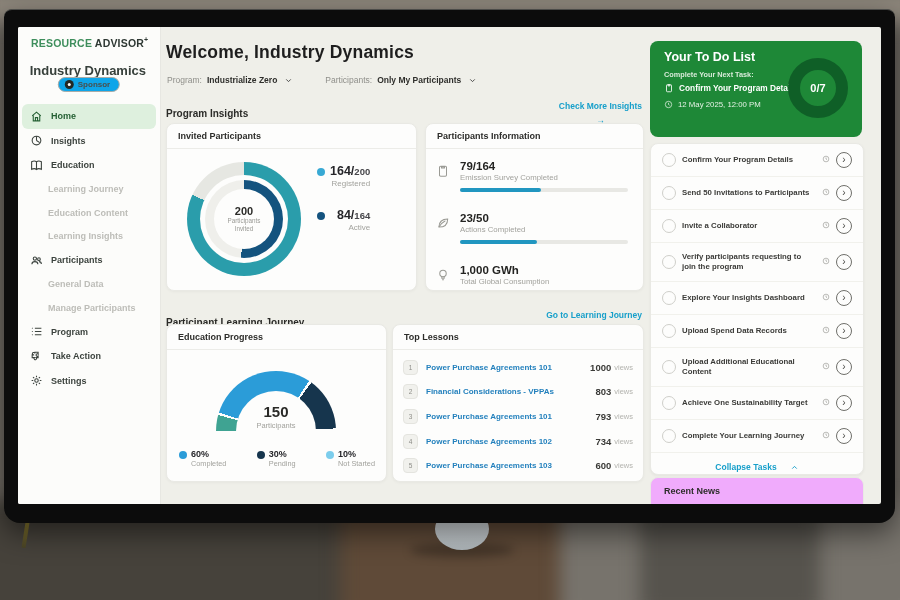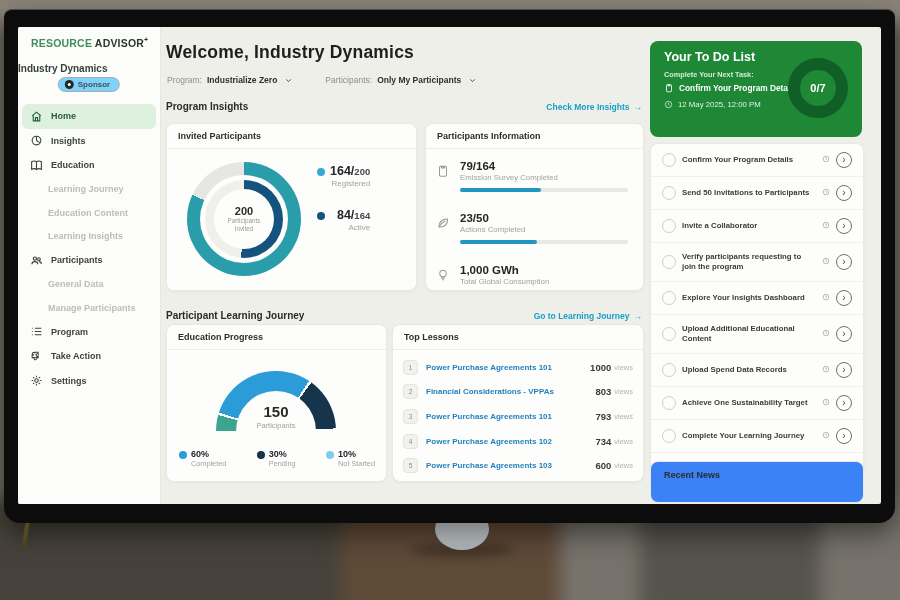--- a/index.html
+++ b/index.html
@@ -20,44 +20,44 @@
            border-top:1px solid #4c4c49;}
   .screen{position:absolute;left:18px;top:27px;width:863px;height:477px;background:#efefe9;
           z-index:4;overflow:hidden;border-radius:2px;font-size:9px;color:#333;}
   
   .sidebar{position:absolute;left:0;top:0;width:142px;height:477px;background:#fcfcfa;
            border-right:1px solid #e7e7e2;}
   .logo{position:absolute;left:13px;top:9px;font-size:10.5px;font-weight:bold;letter-spacing:.2px;white-space:nowrap;}
   .logo .g{color:#3e8e5c;} .logo .d{color:#2e3833;} .logo sup{font-size:7px;}
   .side-hr{position:absolute;left:0;width:142px;border-top:1px solid #ececе7;border-top:1px solid #ececе7;}
   .hr1{top:29px;} .hr2{top:72px;}
-  .org{position:absolute;left:0;top:36px;width:128px;text-align:left;font-weight:bold;
-       font-size:10px;color:#37403b;}
+  .org{position:absolute;left:0;top:36px;width:128px;text-align:right;font-weight:bold;
+       font-size:13px;color:#37403b;}
   .badge{position:absolute;left:50%;top:50px;transform:translateX(-50%);display:flex;align-items:center;
-         gap:4px;border:1px solid #a9aca8;border-radius:9px;padding:2px 9px 2px 6px;background:#7dd3fc;
+         gap:4px;border:1px solid #a9aca8;border-radius:9px;padding:2px 9px 2px 6px;background:#0ea5e9;
          font-size:8px;color:#4b4f4c;font-weight:bold;}
   .badge .dot{width:9px;height:9px;border-radius:50%;background:#23282465;background:#232824;position:relative;}
   .badge .dot::after{content:"";position:absolute;left:3px;top:3px;width:3px;height:3px;border-radius:50%;background:#fff;}
   .nav{position:absolute;left:4px;top:77px;width:134px;}
   .nav-item{display:flex;align-items:center;gap:8px;height:24.5px;padding:0 8px;border-radius:6px;
             font-size:9px;font-weight:bold;color:#3c433e;cursor:pointer;}
   .nav-item svg{flex:0 0 auto;}
   .nav-item.active{background:#def0de;color:#245f33;}
   .nav-item.sub{padding-left:26px;color:#bdbdb8;font-weight:bold;height:23.5px;}
   
   .main-title{position:absolute;left:148px;top:15px;font-size:17.5px;font-weight:bold;color:#1e1e1e;letter-spacing:.2px;}
   .filters{position:absolute;left:149px;top:48px;display:flex;align-items:center;gap:5px;font-size:8.5px;color:#8f8f8a;}
   .filters .val{font-weight:bold;color:#2f2f2c;}
   .filters .spacer{width:22px;}
   .chev-down{display:inline-block;margin-left:2px;}
   .section-head{position:absolute;display:flex;align-items:center;justify-content:space-between;
                 left:148px;width:476px;}
   .sh1{top:74px;} .sh2{top:273px;margin-top:10px;}
   .section-head .st{font-size:10px;font-weight:bold;color:#2b2b28;}
-  .link{font-size:8.5px;font-weight:bold;color:#179fca;display:flex;align-items:center;gap:4px;cursor:pointer;}
+  .link{font-size:8.5px;font-weight:bold;color:#179fca;display:flex;align-items:center;gap:4px;cursor:pointer;flex-direction:column;}
   .card{position:absolute;background:#fdfdfc;border:1px solid #e9e9e4;border-radius:8px;
         box-shadow:0 1px 3px rgba(0,0,0,.04);}
   .card-title{position:absolute;left:11px;top:7px;font-size:9px;font-weight:bold;color:#2d2d2a;}
   .card-hr{position:absolute;left:0;top:24px;width:100%;border-top:1px solid #ececе8;border-top:1px solid #ecece8;}
   #cardA{left:148px;top:96px;width:249px;height:166px;}
   #cardB{left:407px;top:96px;width:217px;height:166px;}
   #cardC{left:148px;top:297px;width:219px;height:156px;}
   #cardD{left:374px;top:297px;width:250px;height:156px;}
   
   .donut{position:absolute;left:20px;top:38px;width:114px;height:114px;border-radius:50%;}
@@ -117,22 +117,22 @@
   .trow{display:flex;align-items:center;gap:6px;padding:0 11px;border-bottom:1px solid #f1f1ec;height:32px;}
   .trow.two{height:38px;}
   .cbox{flex:0 0 12px;height:12px;border-radius:50%;border:1.5px solid #cfcfca;cursor:pointer;}
   .tlabel{flex:1;font-size:7.8px;font-weight:bold;color:#3b3b38;line-height:1.3;}
   .tclock{flex:0 0 auto;color:#9a9a94;}
   .chev-btn{flex:0 0 14px;height:14px;border-radius:50%;border:1.3px solid #6f6f6a;color:#4c4c48;
             display:flex;align-items:center;justify-content:center;cursor:pointer;}
   .chev-btn::before{content:"›";font-size:10px;line-height:1;margin-top:-1px;}
   .collapse{height:28px;display:flex;align-items:center;justify-content:center;gap:13px;
             font-size:8.5px;font-weight:bold;color:#179fca;cursor:pointer;}
-  #newsCard{position:absolute;left:632px;top:434px;width:212px;height:40px;border-radius:8px;
-            background:#3b82f6;border:1px solid #e9e9e4;}
+  #newsCard{position:absolute;left:632px;top:450px;width:212px;height:40px;border-radius:8px;
+            background:#f0abfc;border:1px solid #e9e9e4;}
   #newsCard .t{position:absolute;left:13px;top:8px;font-size:9px;font-weight:bold;color:#2d2d2a;}
 </style>
 </head>
 <body>
 
 <div class="bg">
   <div class="blob" style="left:-20px;top:-8px;width:940px;height:30px;background:#8f887d;"></div>
   <div class="blob" style="left:-30px;top:500px;width:400px;height:120px;background:#46423b;"></div>
   <div class="blob" style="left:340px;top:500px;width:240px;height:120px;background:#5f4a38;"></div>
   <div class="blob" style="left:560px;top:500px;width:360px;height:120px;background:#77736c;"></div>
@@ -453,32 +453,32 @@
     </div>
     <div class="trow">
       <span class="cbox"></span>
       <span class="tlabel">Explore Your Insights Dashboard</span>
       <span class="tclock"><svg width="8" height="8" viewBox="0 0 24 24" fill="none" stroke="currentColor" stroke-width="2">
             <circle cx="12" cy="12" r="8.5"></circle>
             <path d="M12 7.5 V12 L15 14"></path>
           </svg></span>
       <span class="chev-btn"></span>
     </div>
+    <div class="trow">
+      <span class="cbox"></span>
+      <span class="tlabel">Upload Spend Data Records</span>
+      <span class="tclock"><svg width="8" height="8" viewBox="0 0 24 24" fill="none" stroke="currentColor" stroke-width="2">
+            <circle cx="12" cy="12" r="8.5"></circle>
+            <path d="M12 7.5 V12 L15 14"></path>
+          </svg></span>
+      <span class="chev-btn"></span>
+    </div>
     <div class="trow two">
       <span class="cbox"></span>
       <span class="tlabel">Upload Additional Educational Content</span>
-      <span class="tclock"><svg width="8" height="8" viewBox="0 0 24 24" fill="none" stroke="currentColor" stroke-width="2">
-            <circle cx="12" cy="12" r="8.5"></circle>
-            <path d="M12 7.5 V12 L15 14"></path>
-          </svg></span>
-      <span class="chev-btn"></span>
-    </div>
-    <div class="trow">
-      <span class="cbox"></span>
-      <span class="tlabel">Upload Spend Data Records</span>
       <span class="tclock"><svg width="8" height="8" viewBox="0 0 24 24" fill="none" stroke="currentColor" stroke-width="2">
             <circle cx="12" cy="12" r="8.5"></circle>
             <path d="M12 7.5 V12 L15 14"></path>
           </svg></span>
       <span class="chev-btn"></span>
     </div>
     <div class="trow">
       <span class="cbox"></span>
       <span class="tlabel">Achieve One Sustainability Target</span>
       <span class="tclock"><svg width="8" height="8" viewBox="0 0 24 24" fill="none" stroke="currentColor" stroke-width="2">

